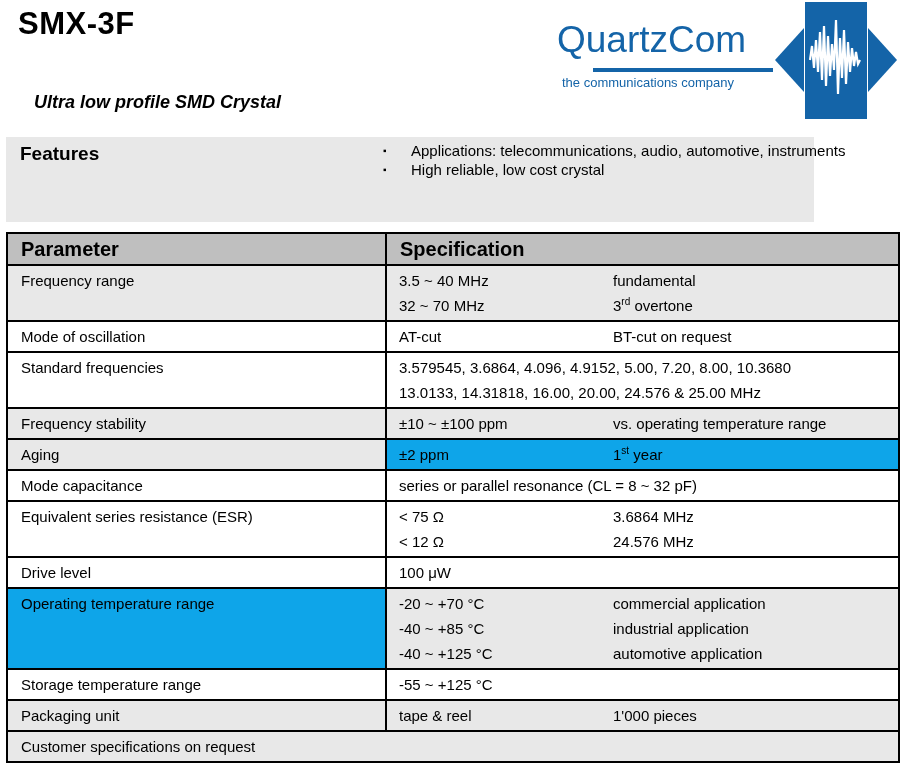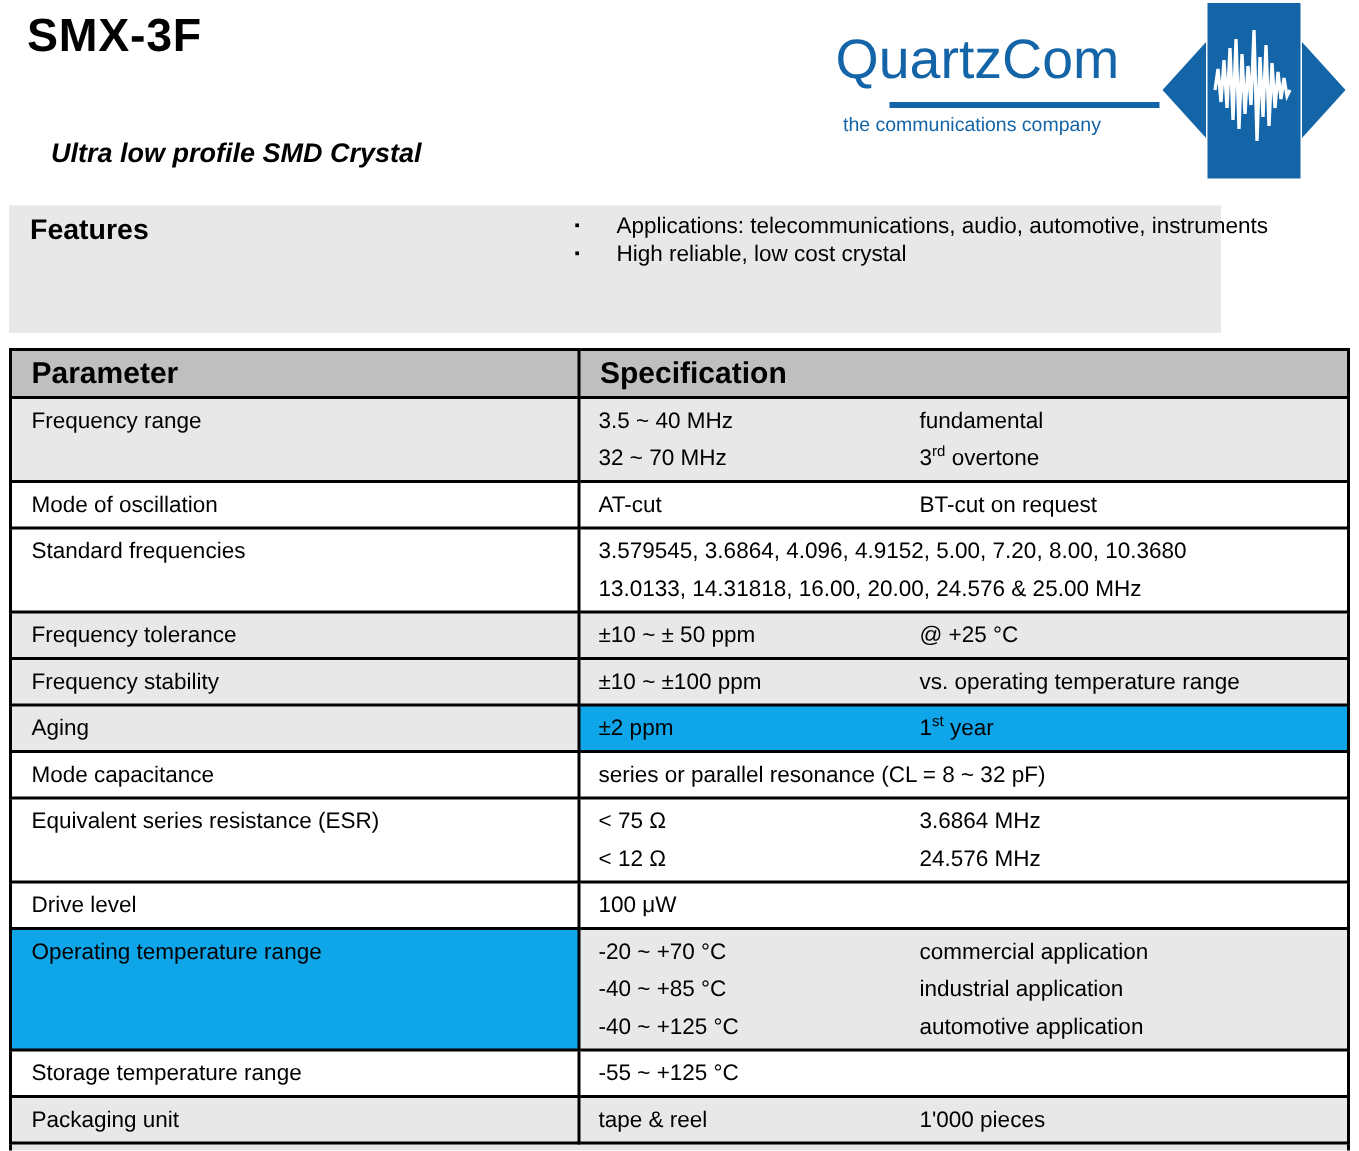--- a/index.html
+++ b/index.html
@@ -126,29 +126,20 @@
           </td>
         </tr>
         <tr>
           <td class="param">Standard frequencies</td>
           <td class="spec">
             <div class="spec-line full"><span>3.579545, 3.6864, 4.096, 4.9152, 5.00, 7.20, 8.00, 10.3680</span></div>
             <div class="spec-line full"><span>13.0133, 14.31818, 16.00, 20.00, 24.576 &amp; 25.00 MHz</span></div>
           </td>
         </tr>
         <tr>
-          <td class="param" style="background: rgb(232, 232, 232);">Frequency tolerance</td>
-          <td class="spec" style="background: rgb(232, 232, 232);">
-            <div class="spec-line">
-              <span class="val"><span>±10 ~ ± 50 ppm</span></span>
-              <span class="note"><span>@ +25 °C</span></span>
-            </div>
-          </td>
-        </tr>
-        <tr>
           <td class="param" style="background: rgb(232, 232, 232);">Frequency stability</td>
           <td class="spec" style="background: rgb(232, 232, 232);">
             <div class="spec-line">
               <span class="val"><span>±10 ~ ±100 ppm</span></span>
               <span class="note"><span>vs. operating temperature range</span></span>
             </div>
           </td>
         </tr>
         <tr>
           <td class="param" style="background: rgb(232, 232, 232);">Aging</td>

